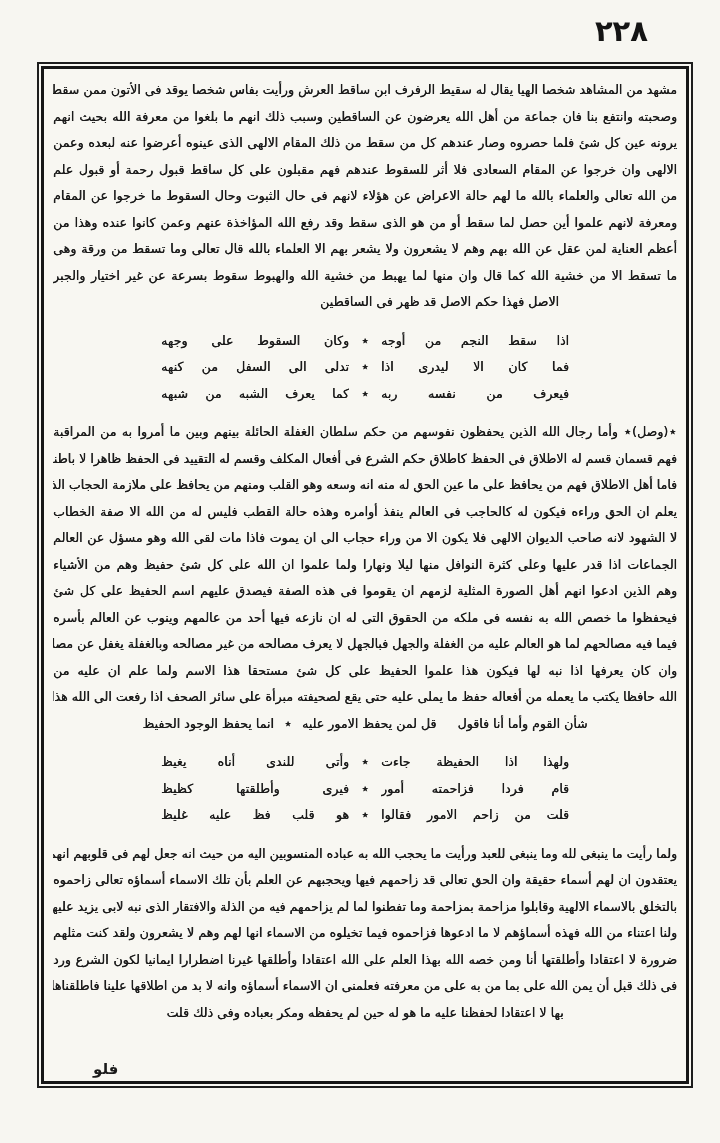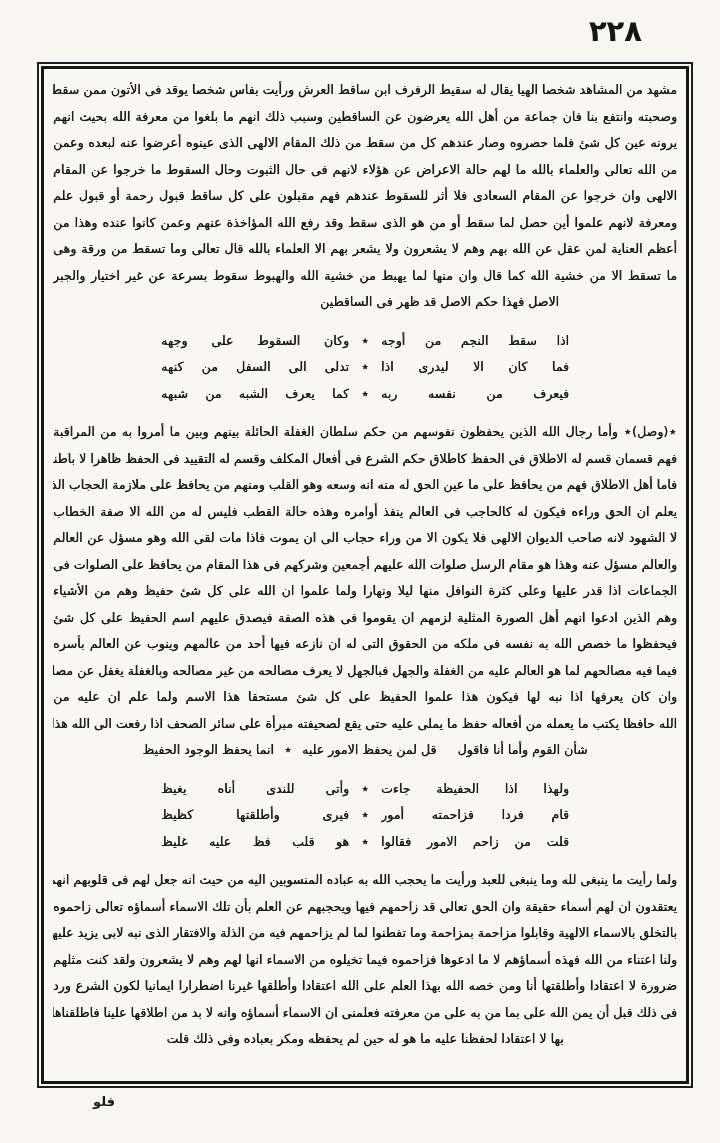--- a/index.html
+++ b/index.html
@@ -3,21 +3,21 @@
 <meta charset="utf-8">
 <style>
   html,body{margin:0;padding:0;}
   body{
     width:720px;height:1143px;position:relative;
     background:#f7f6f1;color:#1b1b1b;
     font-family:"DejaVu Sans", sans-serif;
     overflow:hidden;
   }
   .page-number{
-    position:absolute;top:14px;right:78px;
+    position:absolute;top:14px;right:72px;
     font-size:29px;font-weight:bold;letter-spacing:3px;
     color:#141414;
   }
   .frame-outer{
     position:absolute;top:62px;left:37px;width:656px;height:1026px;
     border:2px solid #1d1d1d;box-sizing:border-box;padding:2px;
     background:#f8f7f2;
   }
   .frame-inner{
     width:100%;height:100%;box-sizing:border-box;
@@ -50,37 +50,37 @@
   }
   .vsep{width:14px;text-align:center;flex:none;}
   .closing-mixed{
     display:flex;direction:rtl;justify-content:center;align-items:baseline;
     gap:7px;font-size:12.6px;line-height:26.5px;height:26.5px;
     text-shadow:0.35px 0 0 #1b1b1b;white-space:nowrap;
   }
   .closing-mixed .intro{margin-left:14px;}
   .ornament{padding:0 1px;}
   .catchword{
-    position:absolute;top:1094px;left:93px;
-    font-size:13px;font-weight:bold;color:#1a1a1a;
+    position:absolute;top:1060px;left:93px;
+    font-size:15px;font-weight:bold;color:#1a1a1a;
   }
 </style>
 </head>
 <body>
 
 <div class="page-number">٢٢٨</div>
 
 <div class="frame-outer">
   <div class="frame-inner">
 
     <div class="tline">مشهد من المشاهد شخصا الهيا يقال له سقيط الرفرف ابن ساقط العرش ورأيت بفاس شخصا يوقد فى الأتون ممن سقط</div>
     <div class="tline">وصحبته وانتفع بنا فان جماعة من أهل الله يعرضون عن الساقطين وسبب ذلك انهم ما بلغوا من معرفة الله بحيث انهم</div>
     <div class="tline">يرونه عين كل شئ فلما حصروه وصار عندهم كل من سقط من ذلك المقام الالهى الذى عينوه أعرضوا عنه لبعده وعمن</div>
+    <div class="tline">الالهى وان خرجوا عن المقام السعادى فلا أثر للسقوط عندهم فهم مقبلون على كل ساقط قبول رحمة أو قبول علم</div>
     <div class="tline">من الله تعالى والعلماء بالله ما لهم حالة الاعراض عن هؤلاء لانهم فى حال الثبوت وحال السقوط ما خرجوا عن المقام</div>
-    <div class="tline">الالهى وان خرجوا عن المقام السعادى فلا أثر للسقوط عندهم فهم مقبلون على كل ساقط قبول رحمة أو قبول علم</div>
     <div class="tline">ومعرفة لانهم علموا أين حصل لما سقط أو من هو الذى سقط وقد رفع الله المؤاخذة عنهم وعمن كانوا عنده وهذا من</div>
     <div class="tline">أعظم العناية لمن عقل عن الله بهم وهم لا يشعرون ولا يشعر بهم الا العلماء بالله قال تعالى وما تسقط من ورقة وهى</div>
     <div class="tline">ما تسقط الا من خشية الله كما قال وان منها لما يهبط من خشية الله والهبوط سقوط بسرعة عن غير اختيار والجبر</div>
     <div class="tline short-right">الاصل فهذا حكم الاصل قد ظهر فى الساقطين</div>
 
     <div class="poem">
       <div class="verse">
         <span class="hemi">اذا سقط النجم من أوجه</span>
         <span class="vsep">٭</span>
         <span class="hemi">وكان السقوط على وجهه</span>
@@ -98,21 +98,20 @@
     </div>
 
     <div class="tline">
       <span class="ornament">٭</span><span>(وصل)</span><span class="ornament">٭</span>
       <span>وأما رجال الله الذين يحفظون نفوسهم من حكم سلطان الغفلة الحائلة بينهم وبين ما أمروا به من المراقبة</span>
     </div>
     <div class="tline">فهم قسمان قسم له الاطلاق فى الحفظ كاطلاق حكم الشرع فى أفعال المكلف وقسم له التقييد فى الحفظ ظاهرا لا باطنا</div>
     <div class="tline">فاما أهل الاطلاق فهم من يحافظ على ما عين الحق له منه انه وسعه وهو القلب ومنهم من يحافظ على ملازمة الحجاب الذى</div>
     <div class="tline">يعلم ان الحق وراءه فيكون له كالحاجب فى العالم ينفذ أوامره وهذه حالة القطب فليس له من الله الا صفة الخطاب</div>
     <div class="tline">لا الشهود لانه صاحب الديوان الالهى فلا يكون الا من وراء حجاب الى ان يموت فاذا مات لقى الله وهو مسؤل عن العالم</div>
-    <div class="tline">والعالم مسؤل عنه وهذا هو مقام الرسل صلوات الله عليهم أجمعين وشركهم فى هذا المقام من يحافظ على الصلوات فى</div>
     <div class="tline">الجماعات اذا قدر عليها وعلى كثرة النوافل منها ليلا ونهارا ولما علموا ان الله على كل شئ حفيظ وهم من الأشياء</div>
     <div class="tline">وهم الذين ادعوا انهم أهل الصورة المثلية لزمهم ان يقوموا فى هذه الصفة فيصدق عليهم اسم الحفيظ على كل شئ</div>
     <div class="tline">فيحفظوا ما خصص الله به نفسه فى ملكه من الحقوق التى له ان نازعه فيها أحد من عالمهم وينوب عن العالم بأسره</div>
     <div class="tline">فيما فيه مصالحهم لما هو العالم عليه من الغفلة والجهل فبالجهل لا يعرف مصالحه من غير مصالحه وبالغفلة يغفل عن مصالحه</div>
     <div class="tline">وان كان يعرفها اذا نبه لها فيكون هذا علموا الحفيظ على كل شئ مستحقا هذا الاسم ولما علم ان عليه من</div>
     <div class="tline">الله حافظا يكتب ما يعمله من أفعاله حفظ ما يملى عليه حتى يقع لصحيفته مبرأة على سائر الصحف اذا رفعت الى الله هذا</div>
     <div class="closing-mixed">
       <span class="intro">شأن القوم وأما أنا فاقول</span>
       <span>قل لمن يحفظ الامور عليه</span>
       <span class="vsep">٭</span>

